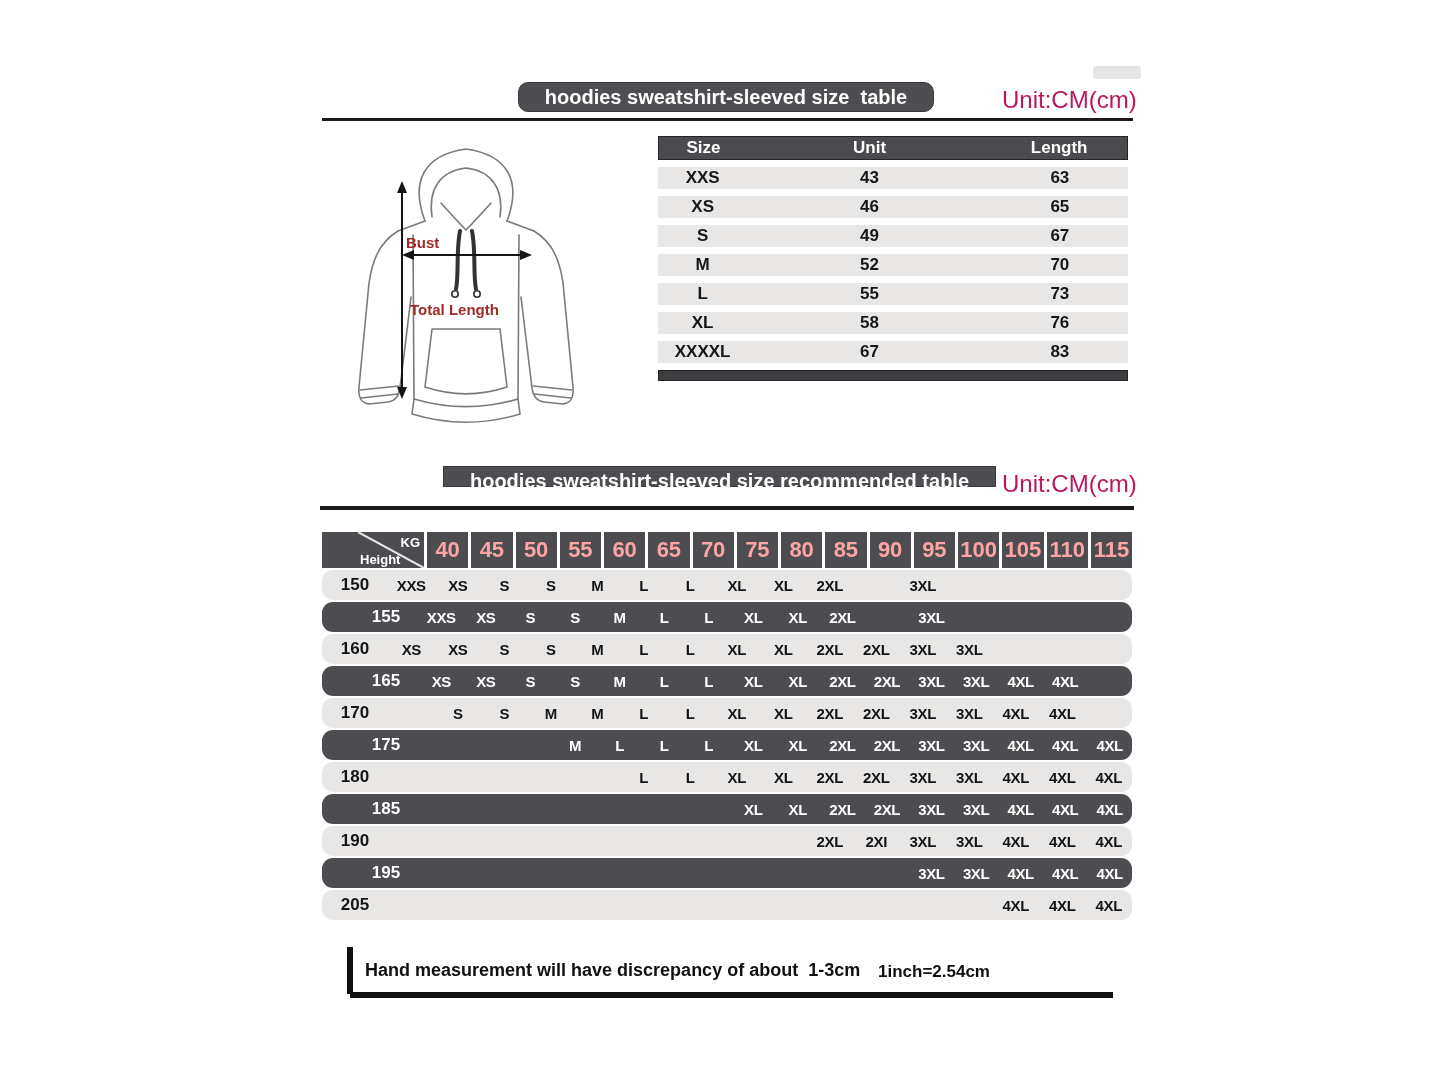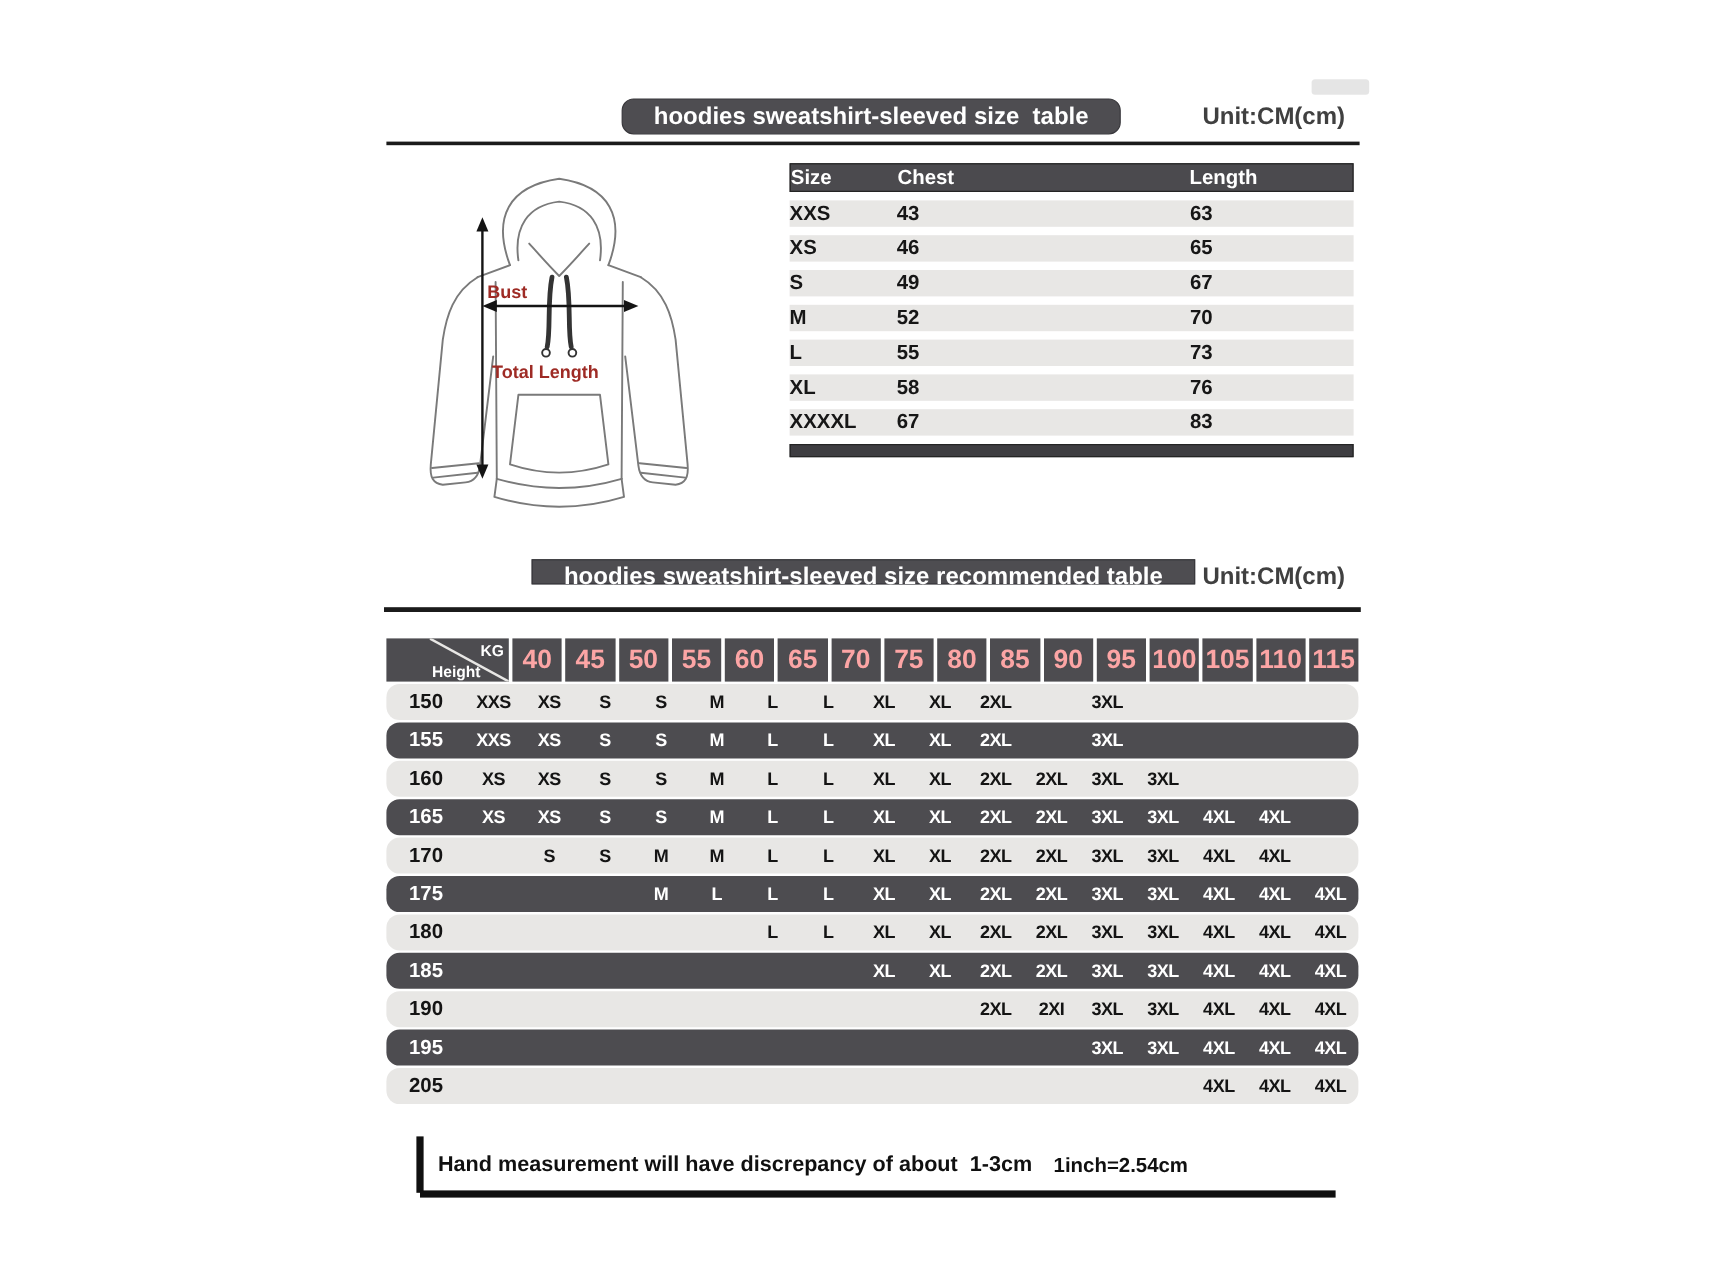--- a/index.html
+++ b/index.html
@@ -13,54 +13,54 @@
   *{box-sizing:border-box;margin:0;padding:0;}
   html,body{width:1445px;height:1071px;background:#ffffff;overflow:hidden;
     font-family:"Liberation Sans", sans-serif;}
   .page{position:relative;width:1445px;height:1071px;background:#fff;}
 
   .banner{position:absolute;background:var(--banner-bg);color:#fff;
     font-weight:bold;text-align:center;white-space:pre;
     border:1px solid #39383c;}
   .banner-1{left:518px;top:82px;width:416px;height:30px;font-size:20px;line-height:28px;border-radius:10px;}
   .banner-2{left:443px;top:466px;width:553px;height:21px;font-size:20px;line-height:29px;}
-  .unit{position:absolute;font-weight:bold;font-size:20px;color:#404040;white-space:pre;}
+  .unit{position:absolute;font-weight:normal;font-size:24px;color:#be185d;white-space:pre;}
   .unit-1{left:1002px;top:86px;}
   .unit-2{left:1002px;top:470px;}
   .rule{position:absolute;background:var(--rule);}
   .rule-1{left:322px;top:118px;width:811px;height:3px;}
   .rule-2{left:320px;top:506px;width:814px;height:4px;}
   .artifact{position:absolute;left:1093px;top:66px;width:48px;height:13px;
     background:#c6c6c6;opacity:.45;border-radius:3px;}
 
   
   .hoodie{position:absolute;left:328px;top:136px;width:276px;height:318px;}
 
   
   .size-table{position:absolute;left:658px;top:136px;width:470px;}
   .st-header{display:flex;height:24px;background:var(--header-bg);color:#fff;
     font-weight:bold;font-size:17px;align-items:center;border:1px solid #242424;}
   .st-row{display:flex;height:22px;background:var(--row-light);
     font-weight:bold;font-size:17px;color:#161616;align-items:center;margin-top:7px;}
-  .st-c{}
+  .st-c{text-align:center;}
   .st-c0{flex:0 0 19%;}
   .st-c1{flex:0 0 52%;}
   .st-c2{flex:0 0 29%;}
   .st-bottom-bar{height:11px;background:#3e3d41;margin-top:7px;border:1px solid #242424;}
 
   
   .matrix{position:absolute;left:322px;top:532px;width:810px;}
   .mx-header{display:flex;height:36px;}
   .mx-corner{flex:0 0 66px;background:var(--row-dark);position:relative;margin-right:3px;padding-left:36px;}
   .mx-hbox{flex:1 1 0;background:var(--row-dark);color:#fca5a5;font-weight:bold;
     font-size:22px;display:flex;align-items:center;justify-content:center;margin-right:3px;}
   .mx-hbox:last-child{margin-right:0;}
   .mx-row{display:flex;height:30px;margin-top:2px;align-items:center;font-weight:bold;border-radius:11px;}
   .mx-row.light{background:var(--row-light);color:#141414;}
-  .mx-row.dark{background:var(--row-dark);color:#fff;}
+  .mx-row.dark{background:var(--row-dark);color:#fff;padding-left:31px;}
   .mx-label{flex:0 0 66px;text-align:center;font-size:17px;}
   .mx-cell{flex:1 1 0;text-align:center;font-size:15px;letter-spacing:-0.4px;}
 
   
   .footer-left-bar{position:absolute;left:347px;top:947px;width:6px;height:47px;background:#101010;}
   .footer-note{position:absolute;left:365px;top:960px;font-weight:bold;font-size:18px;
     color:#101010;white-space:pre;}
   .footer-conv{position:absolute;left:878px;top:962px;font-weight:bold;font-size:17px;
     color:#101010;white-space:pre;text-align:center;}
   .footer-underline{position:absolute;left:350px;top:992px;width:763px;height:6px;background:#101010;}
@@ -115,21 +115,21 @@
       <polygon points="74,118 86,113 86,123" stroke="none"></polygon>
       <polygon points="204,118 192,113 192,123" stroke="none"></polygon>
     </g>
     <text x="78" y="111" font-size="15" font-weight="bold" fill="#9e2b25">Bust</text>
     <text x="82" y="178" font-size="15" font-weight="bold" fill="#9e2b25">Total Length</text>
   </svg>
 
   <div class="size-table">
     <div class="st-header">
       <div class="st-c st-c0">Size</div>
-      <div class="st-c st-c1">Chest</div>
+      <div class="st-c st-c1">Unit</div>
       <div class="st-c st-c2">Length</div>
     </div>
     <div>
         <div class="st-row">
           <div class="st-c st-c0">XXS</div>
           <div class="st-c st-c1">43</div>
           <div class="st-c st-c2">63</div>
         </div>
         <div class="st-row">
           <div class="st-c st-c0">XS</div>

